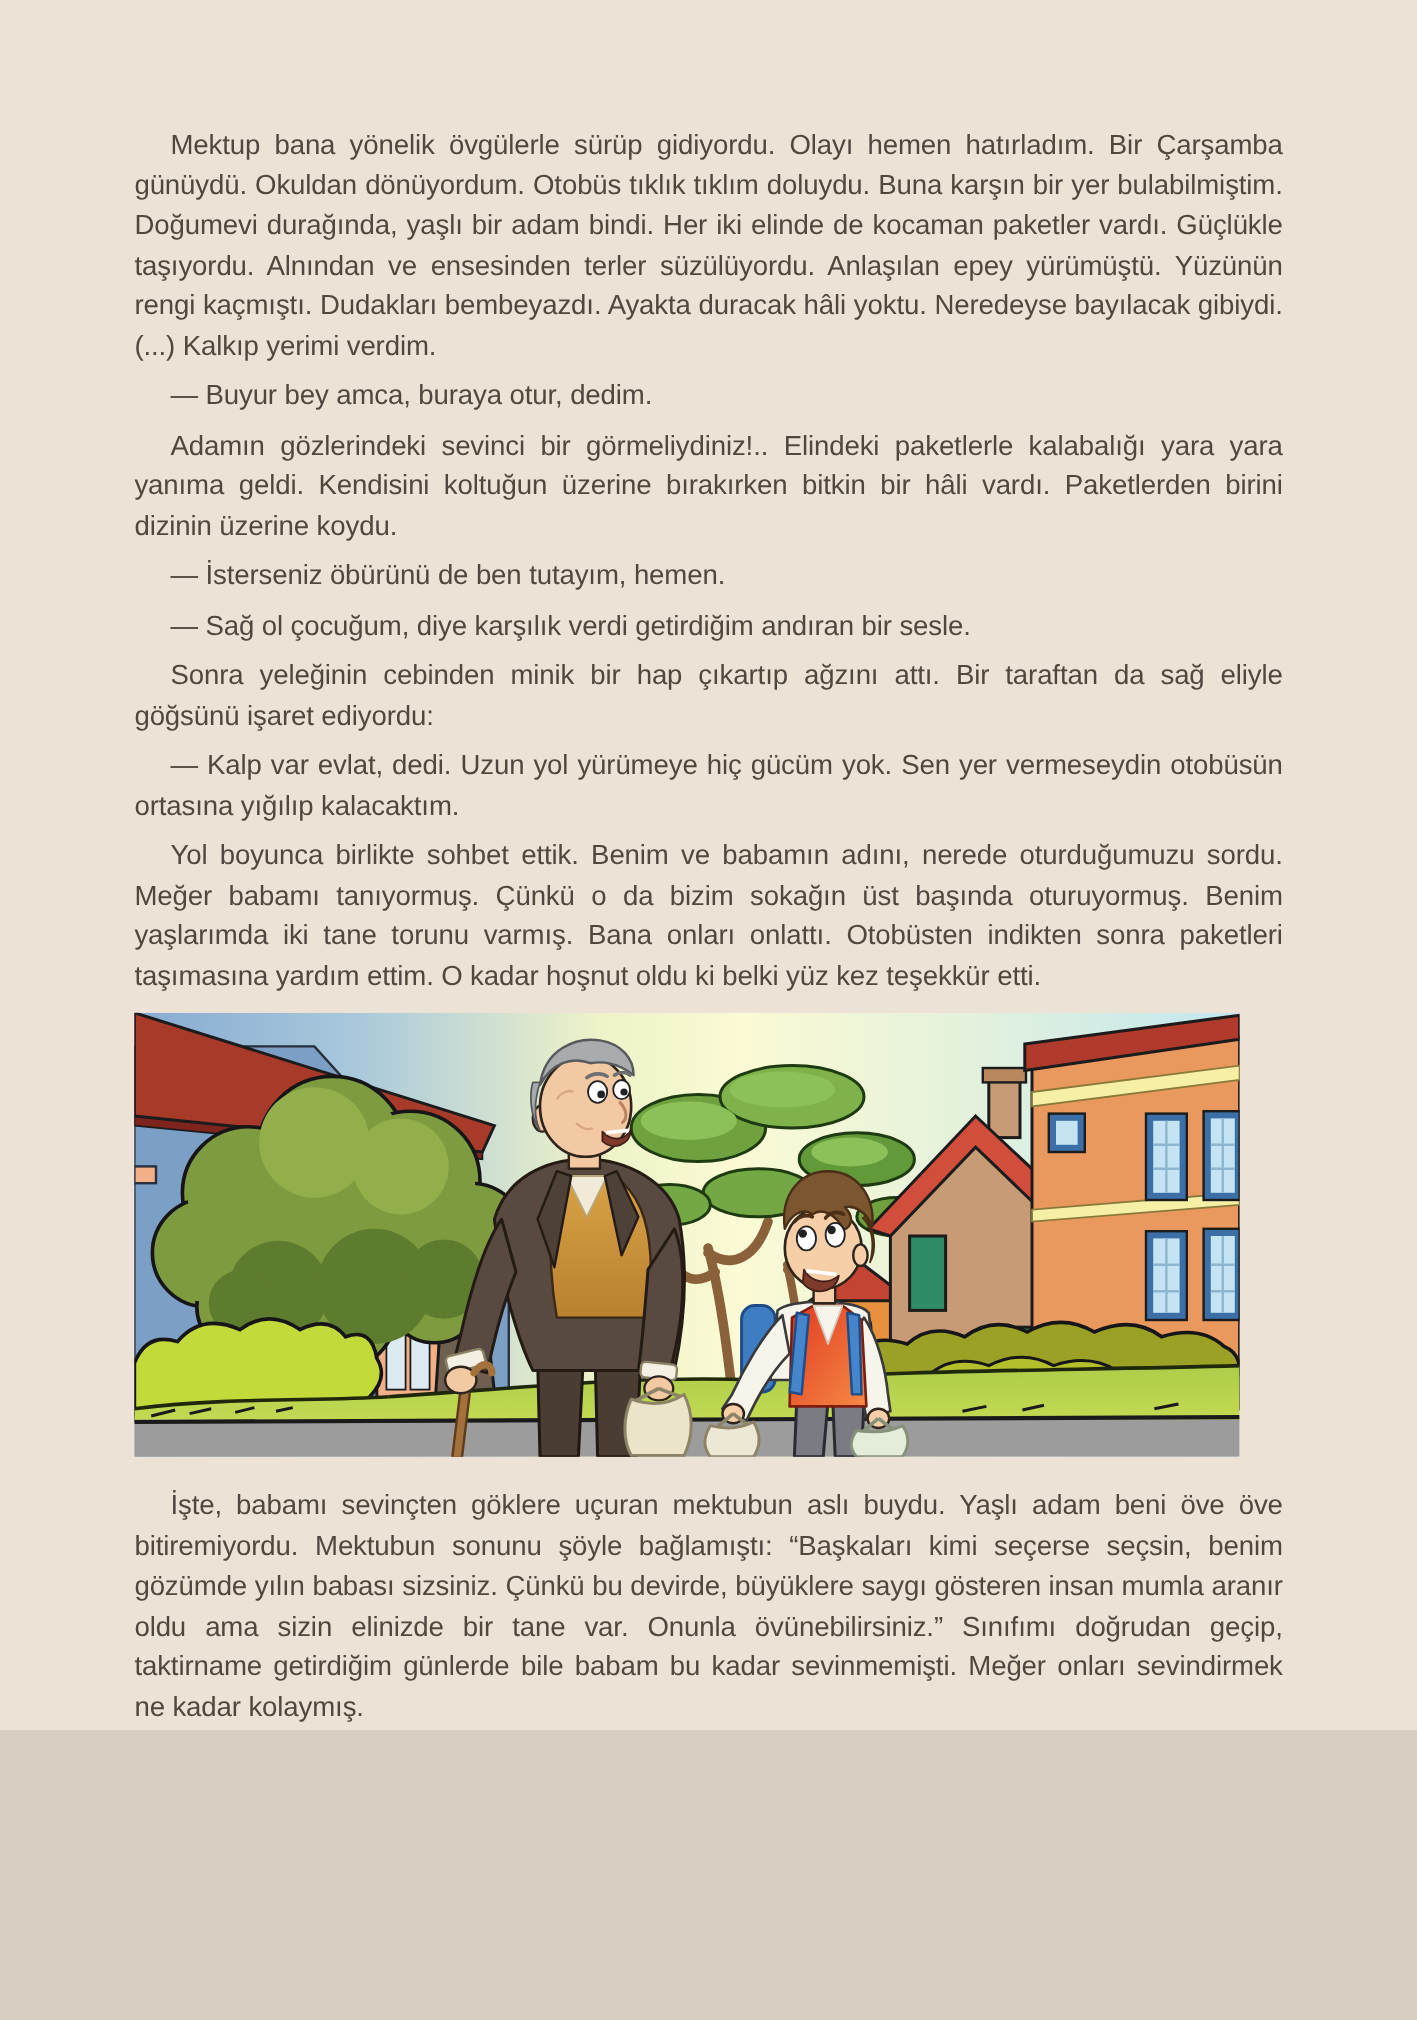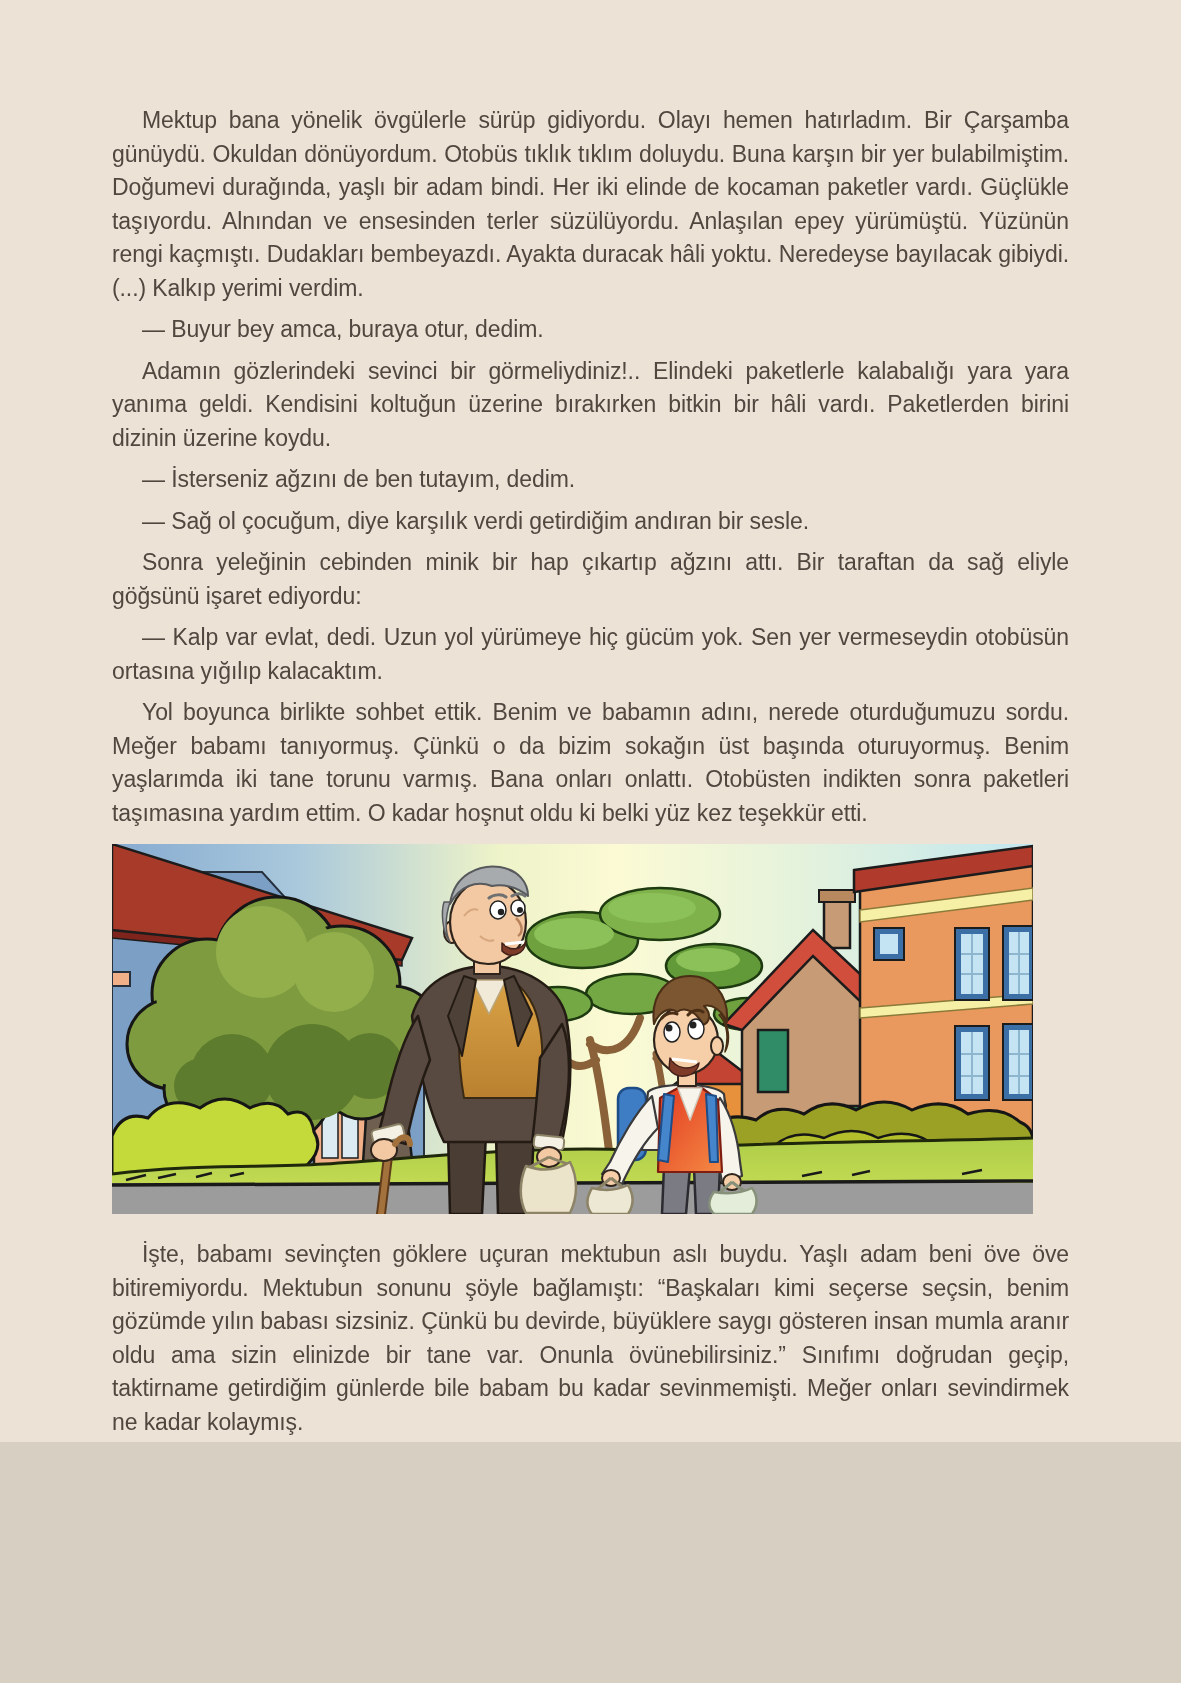--- a/index.html
+++ b/index.html
@@ -57,21 +57,21 @@
 </head>
 <body>
 
 <div class="sheet">
   <div class="content">
 
     <div id="story-top">
         <p class="para narration">Mektup bana yönelik övgülerle sürüp gidiyordu. Olayı hemen hatırladım. Bir Çarşamba günüydü. Okuldan dönüyordum. Otobüs tıklık tıklım doluydu. Buna karşın bir yer bulabilmiştim. Doğumevi durağında, yaşlı bir adam bindi. Her iki elinde de kocaman paketler vardı. Güçlükle taşıyordu. Alnından ve ensesinden terler süzülüyordu. Anlaşılan epey yürümüştü. Yüzünün rengi kaçmıştı. Dudakları bembeyazdı. Ayakta duracak hâli yoktu. Neredeyse bayılacak gibiydi. (...) Kalkıp yerimi verdim.</p>
         <p class="para dialogue">— Buyur bey amca, buraya otur, dedim.</p>
         <p class="para narration">Adamın gözlerindeki sevinci bir görmeliydiniz!.. Elindeki paketlerle kalabalığı yara yara yanıma geldi. Kendisini koltuğun üzerine bırakırken bitkin bir hâli vardı. Paketlerden birini dizinin üzerine koydu.</p>
-        <p class="para dialogue">— İsterseniz ağzını de ben tutayım, dedim.</p>
+        <p class="para dialogue">— İsterseniz öbürünü de ben tutayım, hemen.</p>
         <p class="para dialogue">— Sağ ol çocuğum, diye karşılık verdi getirdiğim andıran bir sesle.</p>
         <p class="para narration">Sonra yeleğinin cebinden minik bir hap çıkartıp ağzını attı. Bir taraftan da sağ eliyle göğsünü işaret ediyordu:</p>
         <p class="para dialogue">— Kalp var evlat, dedi. Uzun yol yürümeye hiç gücüm yok. Sen yer vermeseydin otobüsün ortasına yığılıp kalacaktım.</p>
         <p class="para narration">Yol boyunca birlikte sohbet ettik. Benim ve babamın adını, nerede oturduğumuzu sordu. Meğer babamı tanıyormuş. Çünkü o da bizim sokağın üst başında oturuyormuş. Benim yaşlarımda iki tane torunu varmış. Bana onları onlattı. Otobüsten indikten sonra paketleri taşımasına yardım ettim. O kadar hoşnut oldu ki belki yüz kez teşekkür etti.</p>
       </div>
 
     <figure class="illustration">
       <svg viewBox="0 0 921 370" preserveAspectRatio="none">
         <defs>
           <linearGradient id="g-sky" x1="0" y1="0" x2="1" y2="0">

